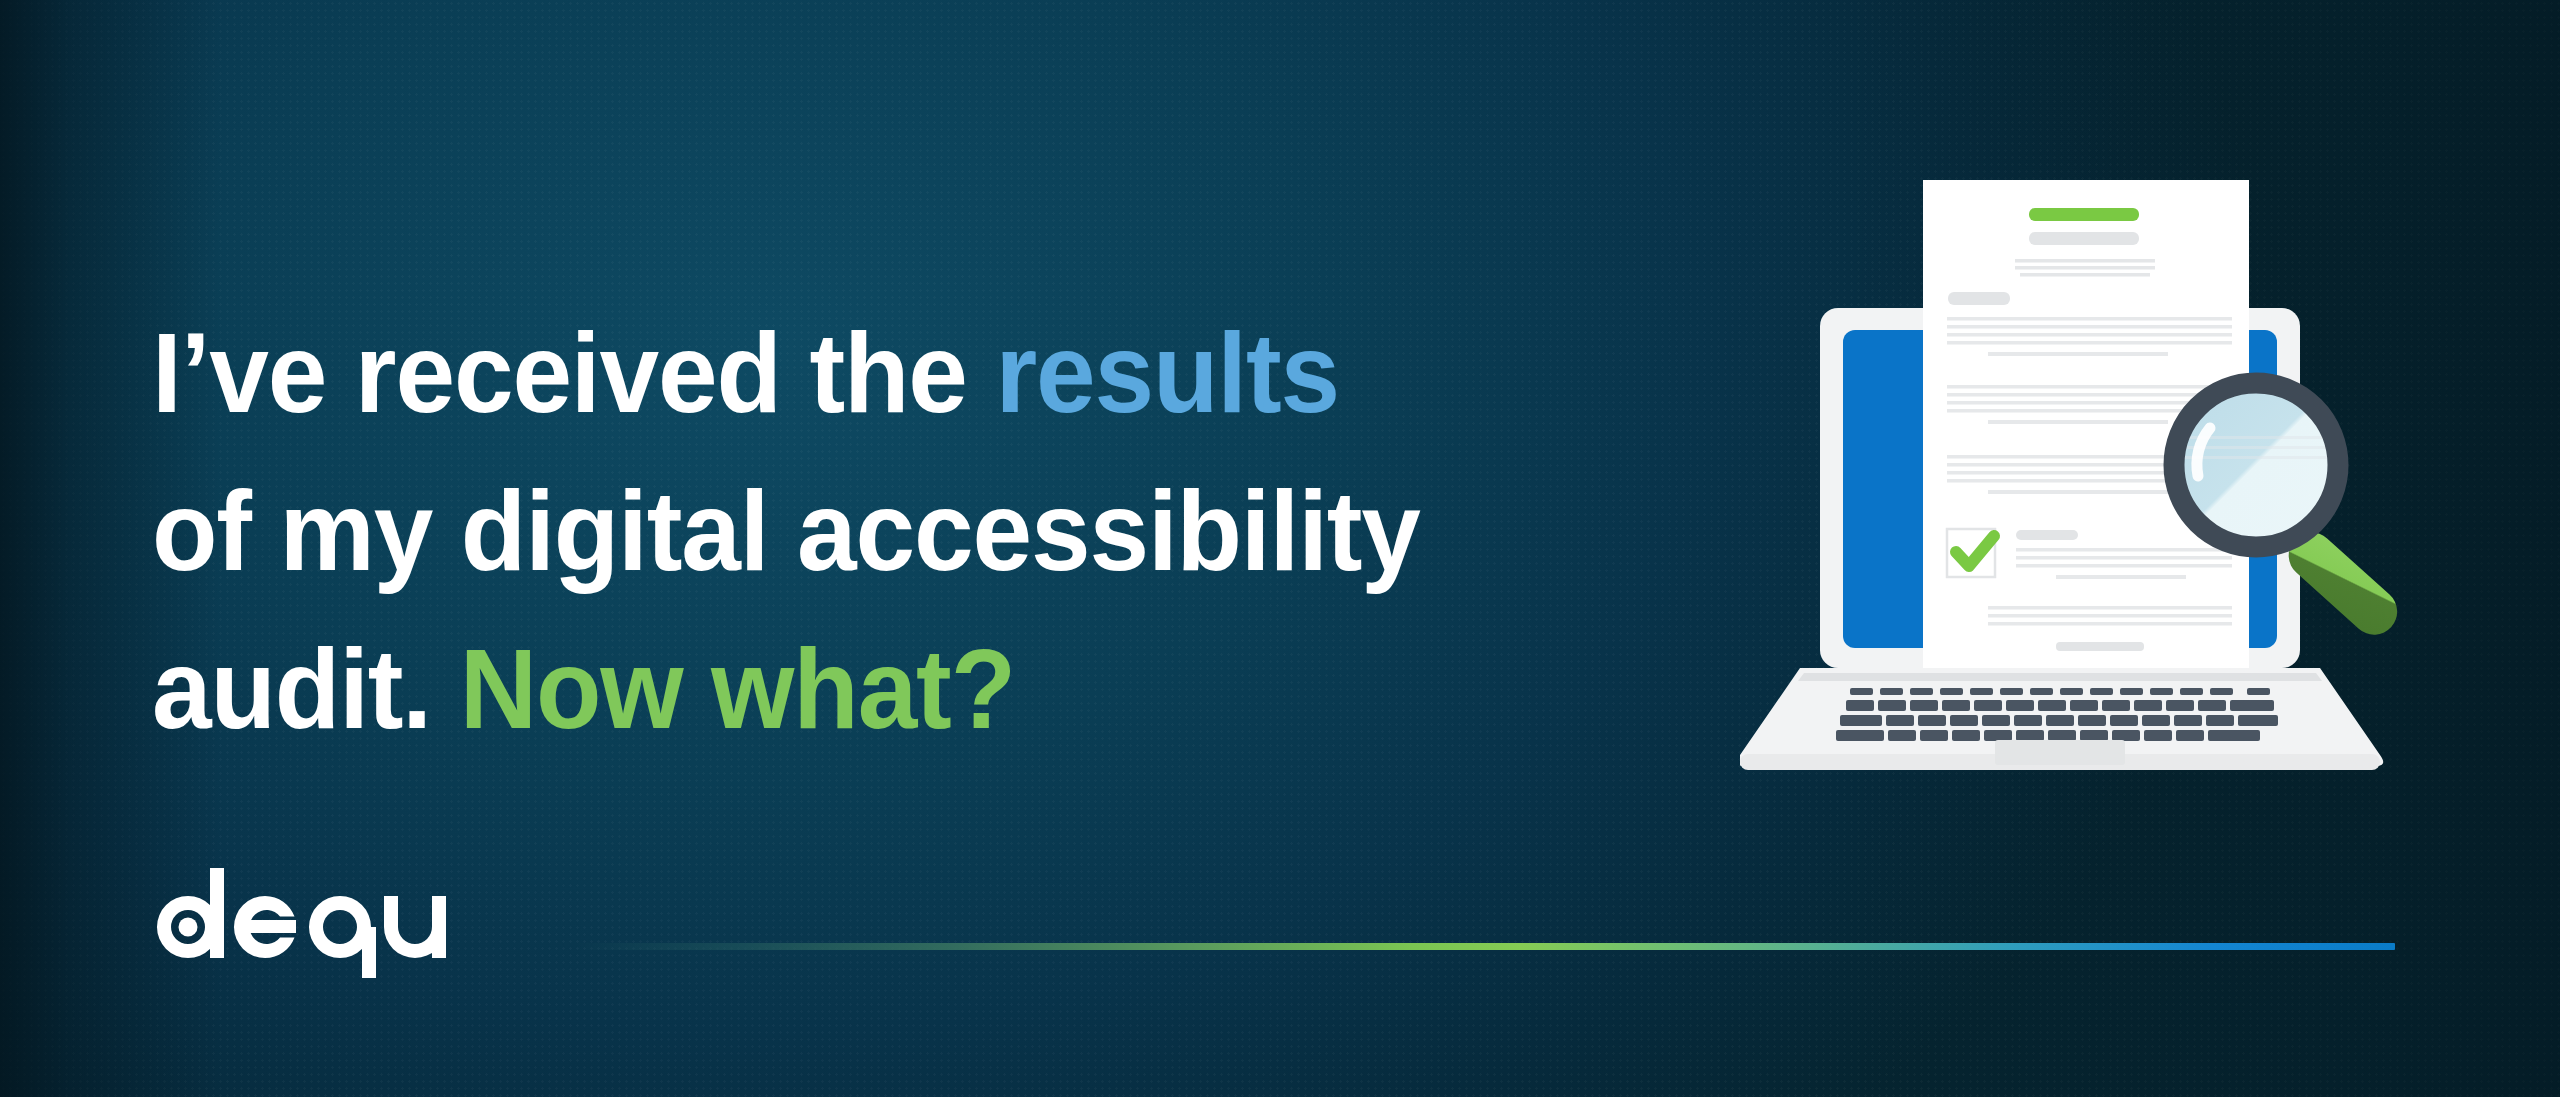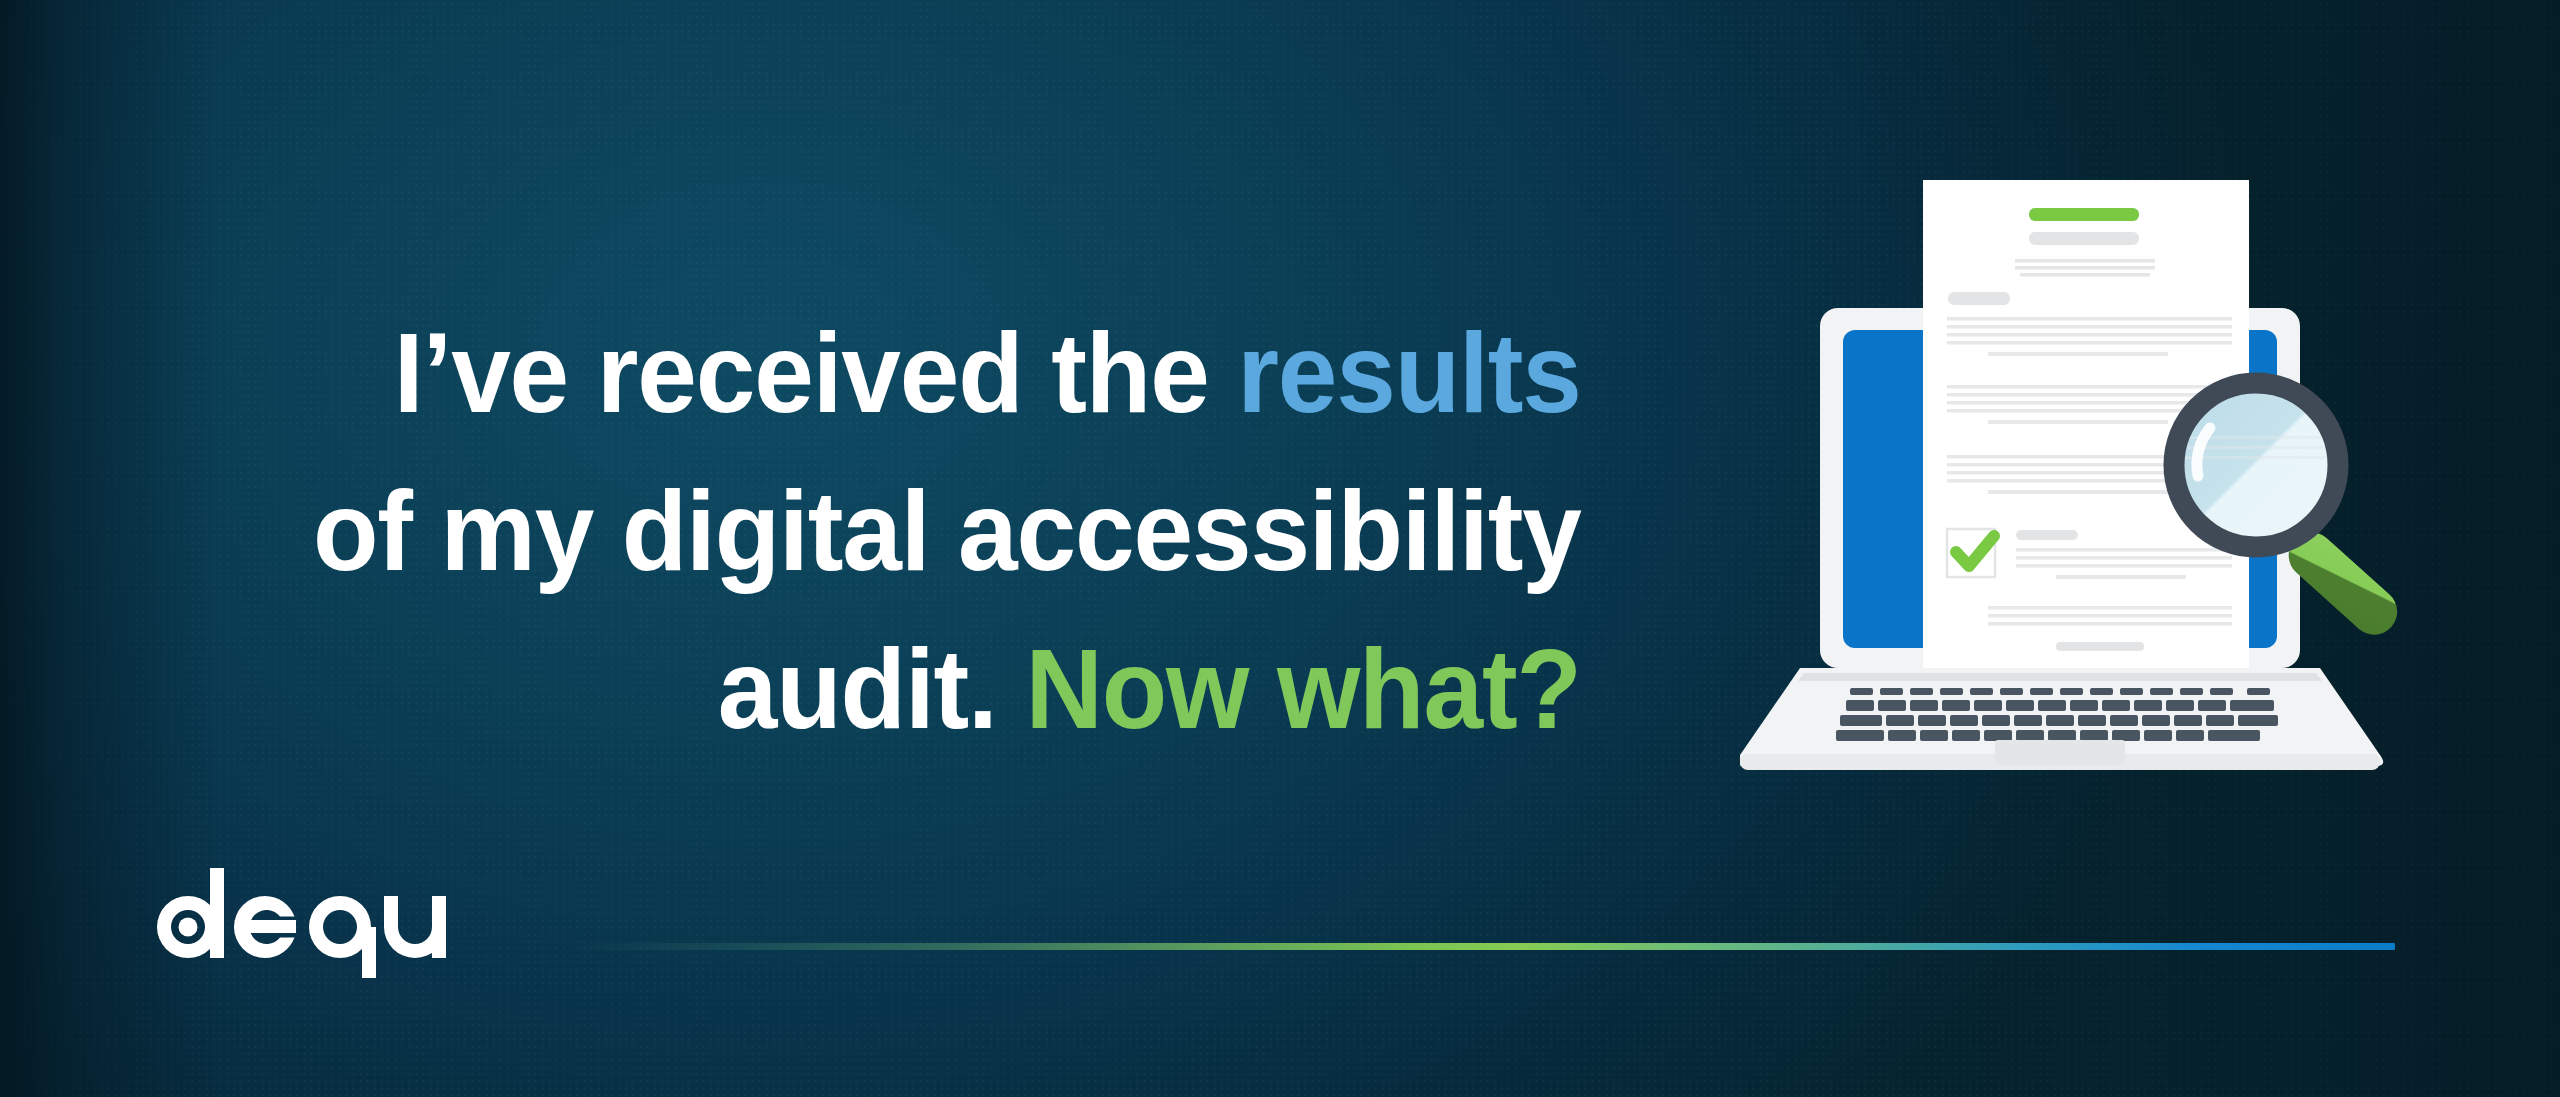--- a/index.html
+++ b/index.html
@@ -12,21 +12,20 @@
     font-family: "Liberation Sans", sans-serif;
   }
 
   .banner {
     position: relative;
     width: 2560px;
     height: 1097px;
     overflow: hidden;
     background:
       radial-gradient(ellipse 1500px 1100px at 30% 32%, #0e4a63 0%, #0a3e55 38%, #08334a 62%, #062a3c 82%, #052430 100%);
-    text-align: right;
   }
   
   .banner::before {
     content: "";
     position: absolute;
     inset: 0;
     background-image:
       radial-gradient(circle, rgba(255,255,255,0.030) 1px, transparent 1.2px);
     background-size: 7px 7px;
     pointer-events: none;

